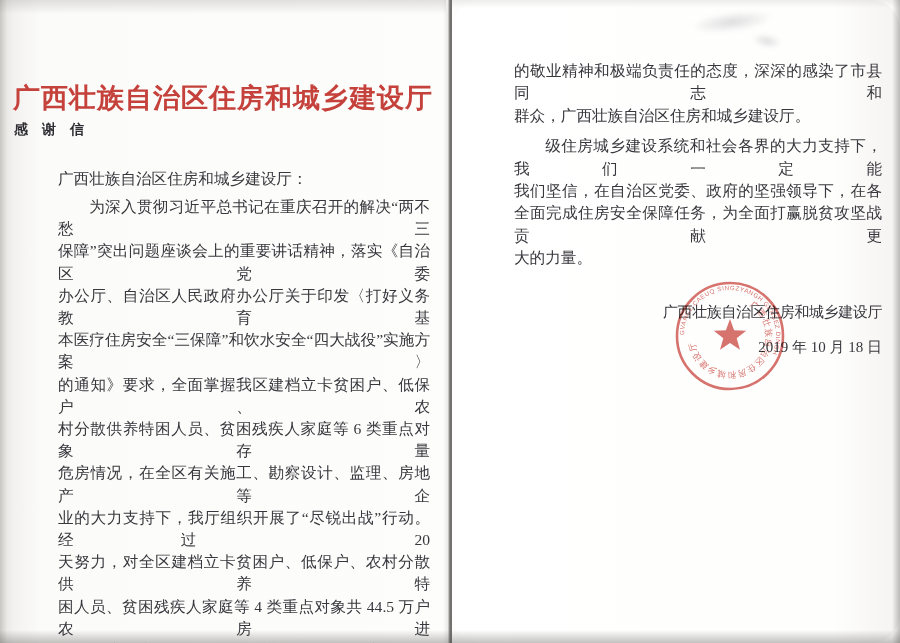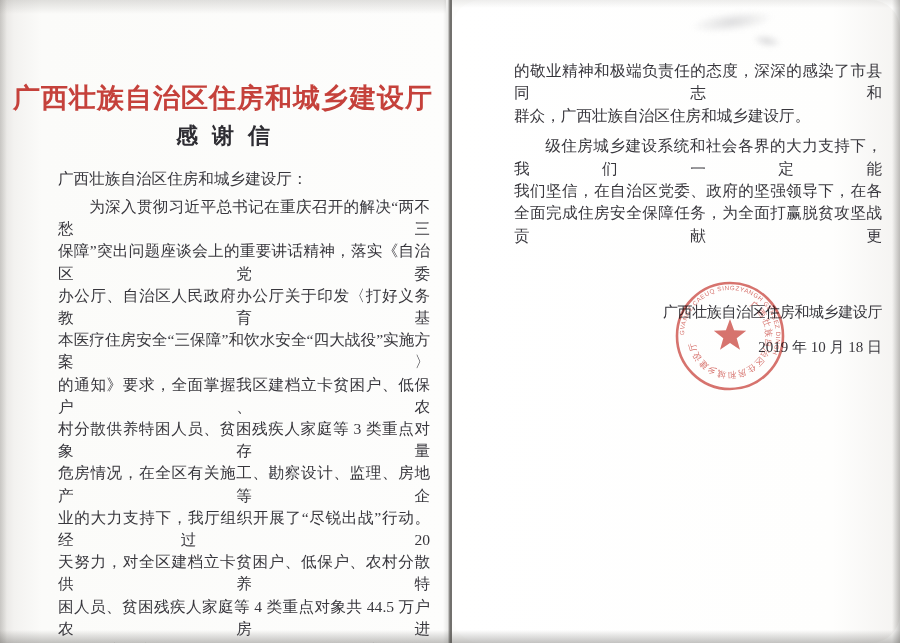--- a/index.html
+++ b/index.html
@@ -46,21 +46,21 @@
     background:linear-gradient(to right,rgba(80,78,74,.18) 0%,rgba(80,78,74,0) 100%);}
 
   
   .title{
     position:absolute;left:0;top:80px;width:100%;margin:0;
     text-align:center;font-size:27px;font-weight:bold;letter-spacing:1px;
     color:#c5413b;
   }
   .heading{
     position:absolute;left:0;top:121px;width:100%;margin:0;
-    text-align:center;font-size:22px;font-weight:bold;
+    text-align:left;font-size:14px;font-weight:bold;
     letter-spacing:14px;text-indent:14px;color:#2e2d33;
   }
   .textblock{
     position:absolute;left:58px;top:168px;width:372px;
     font-size:15.6px;color:#38373d;
   }
   .salutation{line-height:22px;margin-bottom:6px;}
   .para{margin:0;}
   .para .line{
     line-height:22.2px;
@@ -113,21 +113,21 @@
     <h2 class="heading">感谢信</h2>
 
     <div class="textblock">
       <div class="salutation">广西壮族自治区住房和城乡建设厅：</div>
       <div class="para indent">
           <div class="line">为深入贯彻习近平总书记在重庆召开的解决“两不愁三</div>
           <div class="line">保障”突出问题座谈会上的重要讲话精神，落实《自治区党委</div>
           <div class="line">办公厅、自治区人民政府办公厅关于印发〈打好义务教育基</div>
           <div class="line">本医疗住房安全“三保障”和饮水安全“四大战役”实施方案〉</div>
           <div class="line">的通知》要求，全面掌握我区建档立卡贫困户、低保户、农</div>
-          <div class="line">村分散供养特困人员、贫困残疾人家庭等 3 类重点对象存量</div>
+          <div class="line">村分散供养特困人员、贫困残疾人家庭等 6 类重点对象存量</div>
           <div class="line">危房情况，在全区有关施工、勘察设计、监理、房地产等企</div>
           <div class="line">业的大力支持下，我厅组织开展了“尽锐出战”行动。经过 20</div>
           <div class="line">天努力，对全区建档立卡贫困户、低保户、农村分散供养特</div>
           <div class="line">困人员、贫困残疾人家庭等 4 类重点对象共 44.5 万户农房进</div>
           <div class="line">行了逐户核实，明确了需要改造或重建的危房数量，为全面</div>
         </div>
 
     </div>
   </div>
 
@@ -139,20 +139,21 @@
 
     <div class="textblock-right">
       <div class="para">
           <div class="line">的敬业精神和极端负责任的态度，深深的感染了市县同志和</div>
           <div class="line short">群众，广西壮族自治区住房和城乡建设厅。</div>
         </div>
       <div class="para indent p-gap">
           <div class="line">级住房城乡建设系统和社会各界的大力支持下，我们一定能</div>
           <div class="line">我们坚信，在自治区党委、政府的坚强领导下，在各</div>
           <div class="line">全面完成住房安全保障任务，为全面打赢脱贫攻坚战贡献更</div>
+          <div class="line short">大的力量。</div>
         </div>
     </div>
 
     <div class="signature">广西壮族自治区住房和城乡建设厅</div>
     <div class="sig-date">2019 年 10 月 18 日</div>
 
     <svg class="stamp" viewBox="0 0 116 116">
       <defs>
         <path id="ringOuter" d="M 58,58 m -46,0 a 46,46 0 1,1 92,0 a 46,46 0 1,1 -92,0"></path>
         <path id="ringInner" d="M 58,58 m -36,0 a 36,36 0 1,1 72,0 a 36,36 0 1,1 -72,0"></path>

